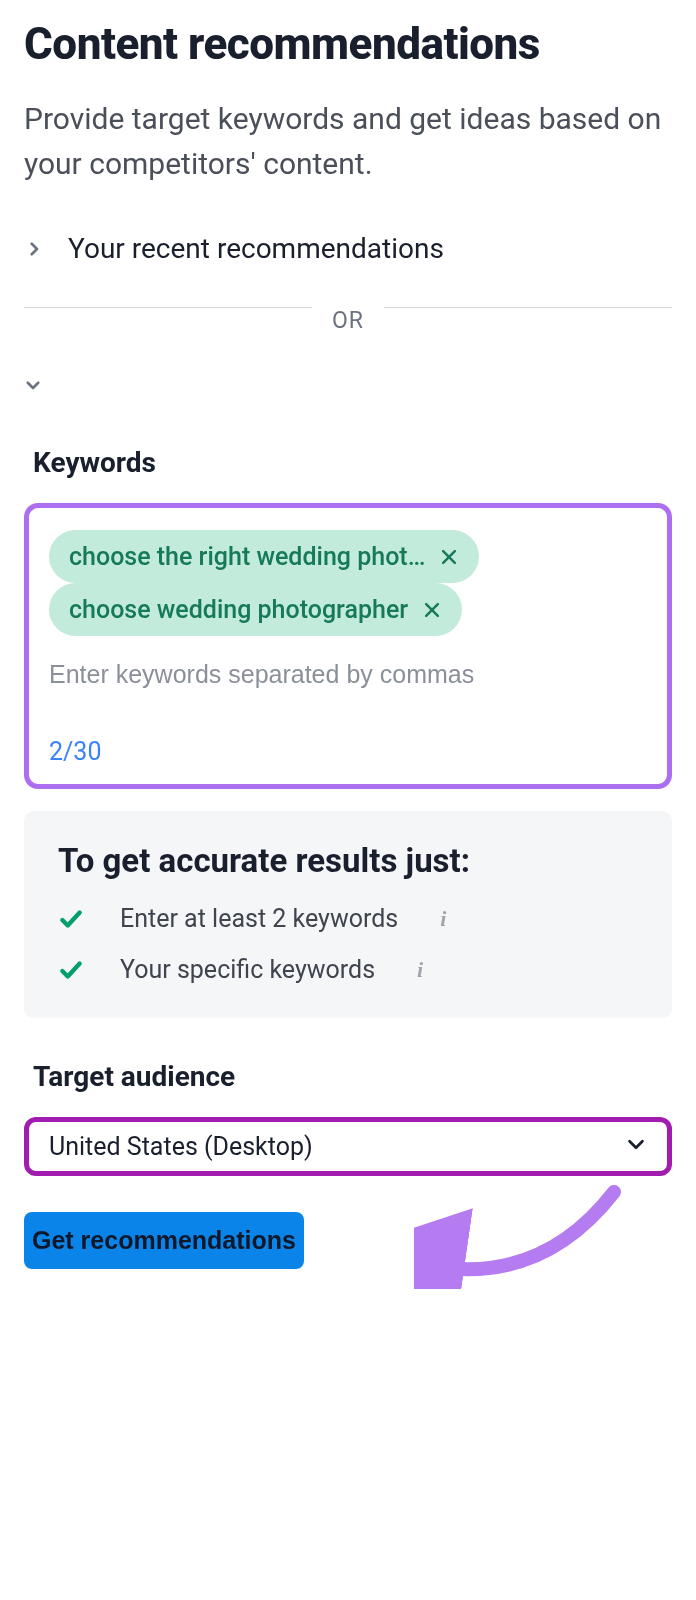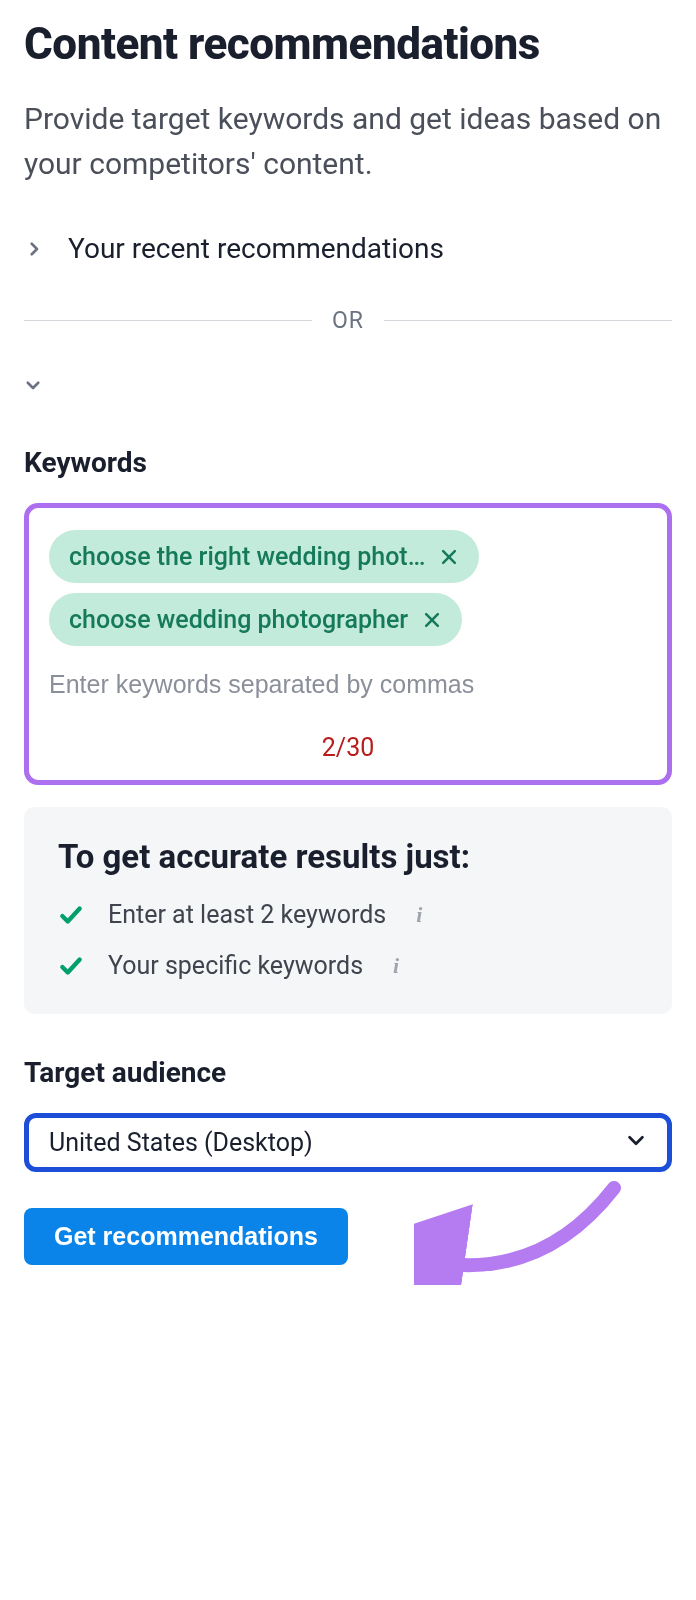--- a/index.html
+++ b/index.html
@@ -46,52 +46,52 @@
   display: inline-flex;
   align-items: center;
   justify-content: center;
 }
 .chevron-right svg, .chevron-down svg {
   width: 18px;
   height: 18px;
 }
 .divider-row {
   display: flex;
-  align-items: center;
   gap: 20px;
   margin: 36px 0;
 }
 .divider-line {
   flex: 1;
   height: 1px;
   background: #d4d7dc;
 }
 .divider-text {
   font-size: 23px;
   color: #6b7280;
   font-weight: 400;
   letter-spacing: 1px;
 }
 .section-heading {
   font-size: 28px;
   font-weight: 700;
   color: #1a1f2e;
   margin-top: 42px;
   margin-bottom: 24px;
+  margin-left: 9px;
 }
 .keywords-box {
   border: 5px solid #ab6ff0;
   border-radius: 14px;
   padding: 22px 20px 18px 20px;
   background: #fff;
 }
 .chips-wrap {
   display: flex;
   flex-wrap: wrap;
-  gap: 10px;
+  gap: 0;
   margin-bottom: 20px;
 }
 .chip {
   display: inline-flex;
   align-items: center;
   gap: 14px;
   background: #c3ebdc;
   color: #167a5a;
   font-size: 25px;
   font-weight: 500;
@@ -118,42 +118,42 @@
   outline: none;
   font-size: 25px;
   color: #0369a1;
   width: 100%;
   padding: 4px 0;
 }
 .keywords-input::placeholder {
   color: #8a8f99;
 }
 .counter-row {
-  text-align: center;
-  font-size: 25px;
-  color: #b91c1c;
-  margin-top: 30px;
+  text-align: left;
+  font-size: 25px;
+  color: #3b82f6;
+  margin-top: 44px;
   font-weight: 400;
 }
 .tips-box {
   background: #f5f6f7;
   border-radius: 10px;
   padding: 30px 34px 34px 34px;
   margin-top: 22px;
 }
 .tips-title {
   font-size: 33px;
   font-weight: 700;
   color: #1a1f2e;
   margin-bottom: 24px;
 }
 .tip-row {
   display: flex;
   align-items: center;
-  gap: 24px;
+  gap: 36px;
   font-size: 25px;
   color: #3f444e;
   margin-top: 22px;
 }
 .check-icon {
   color: #009f6b;
   display: inline-flex;
 }
 .check-icon svg {
   width: 26px;
@@ -162,21 +162,21 @@
 .info-icon {
   color: #a0a4ac;
   font-style: italic;
   font-family: Georgia, serif;
   font-size: 22px;
   font-weight: 600;
   margin-left: 6px;
   cursor: help;
 }
 .select-box {
-  border: 5px solid #1d4ed8;
+  border: 5px solid #a21caf;
   border-radius: 12px;
   display: flex;
   align-items: center;
   justify-content: space-between;
   padding: 10px 20px;
   font-size: 25px;
   color: #1a1f2e;
   cursor: pointer;
   background: #fff;
 }
@@ -186,24 +186,24 @@
 }
 .cta-row {
   display: flex;
   align-items: center;
   gap: 8px;
   margin-top: 36px;
   position: relative;
 }
 .cta-button {
   background: #0a84e8;
-  color: #ffffff;
+  color: #0f172a;
   font-size: 25px;
   font-weight: 600;
-  padding: 14px 30px;
+  padding: 14px 8px;
   border: none;
   border-radius: 8px;
   cursor: pointer;
 }
 .arrow-annotation {
   position: absolute;
   left: 390px;
   top: -40px;
   width: 220px;
   height: 120px;

